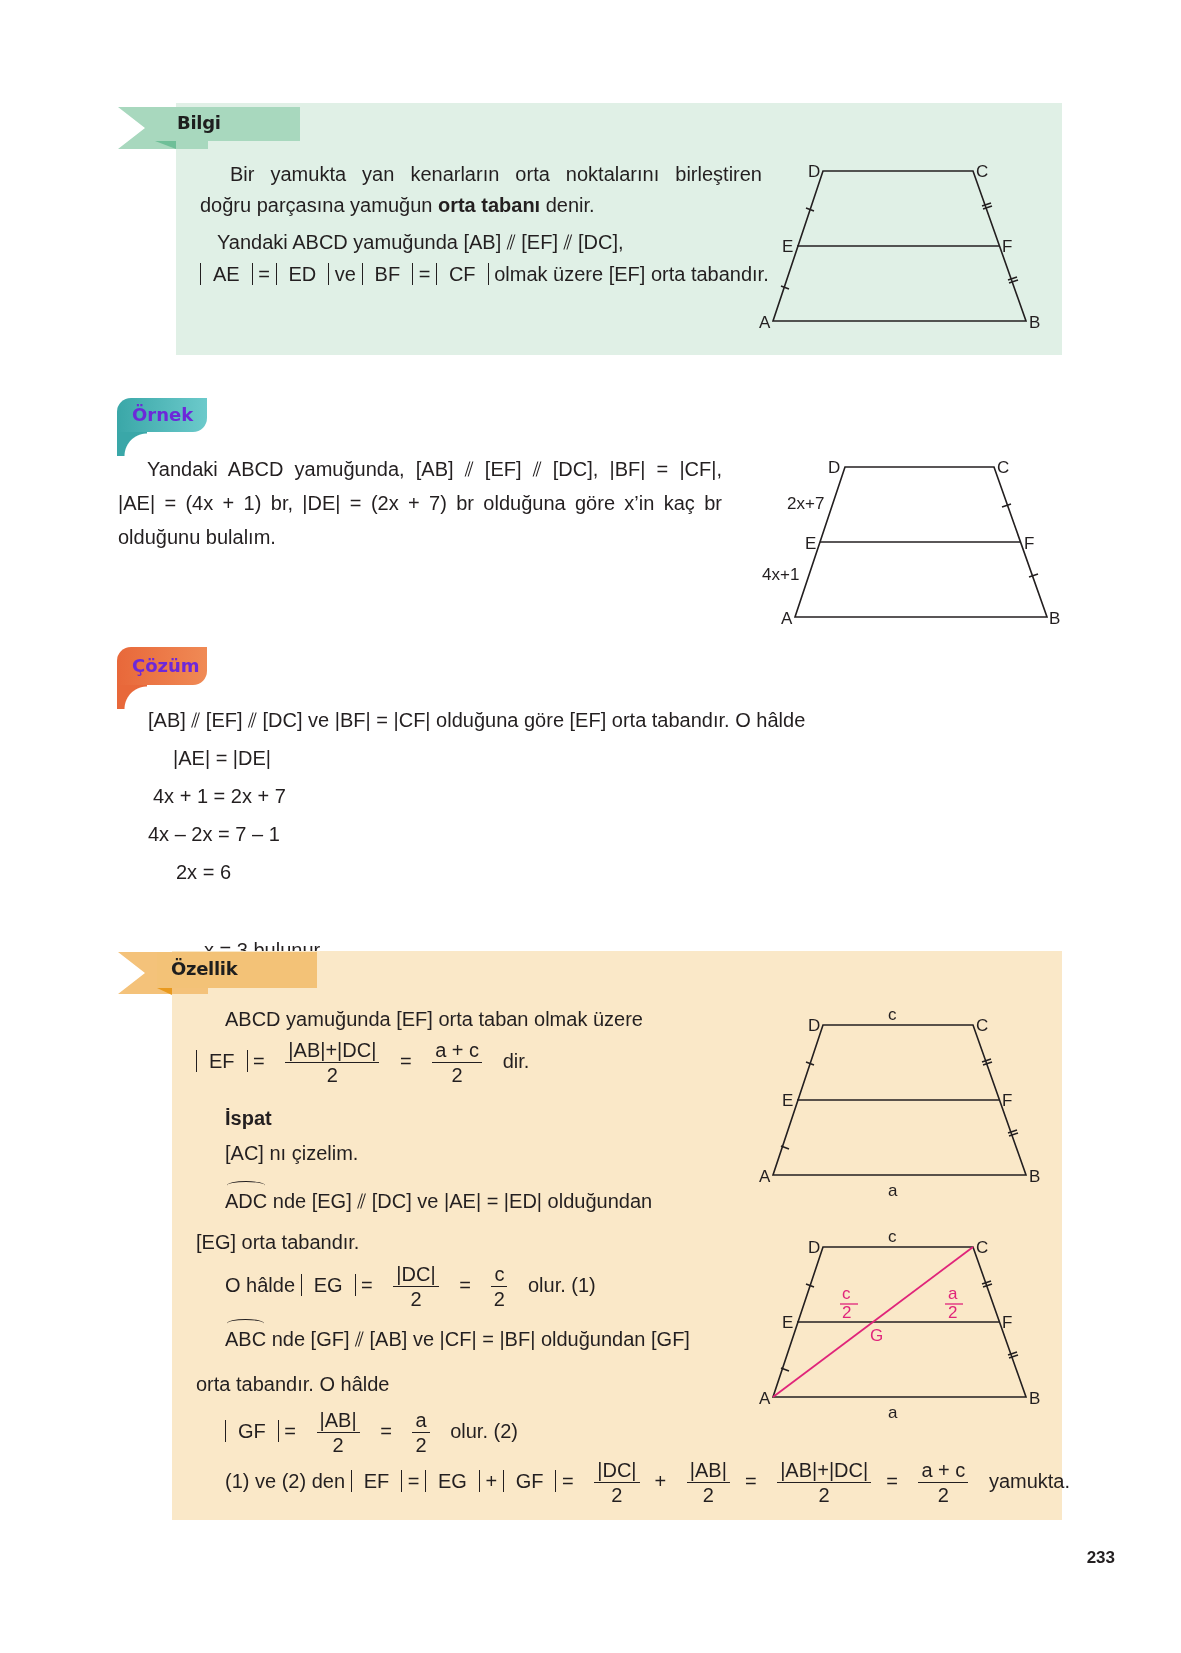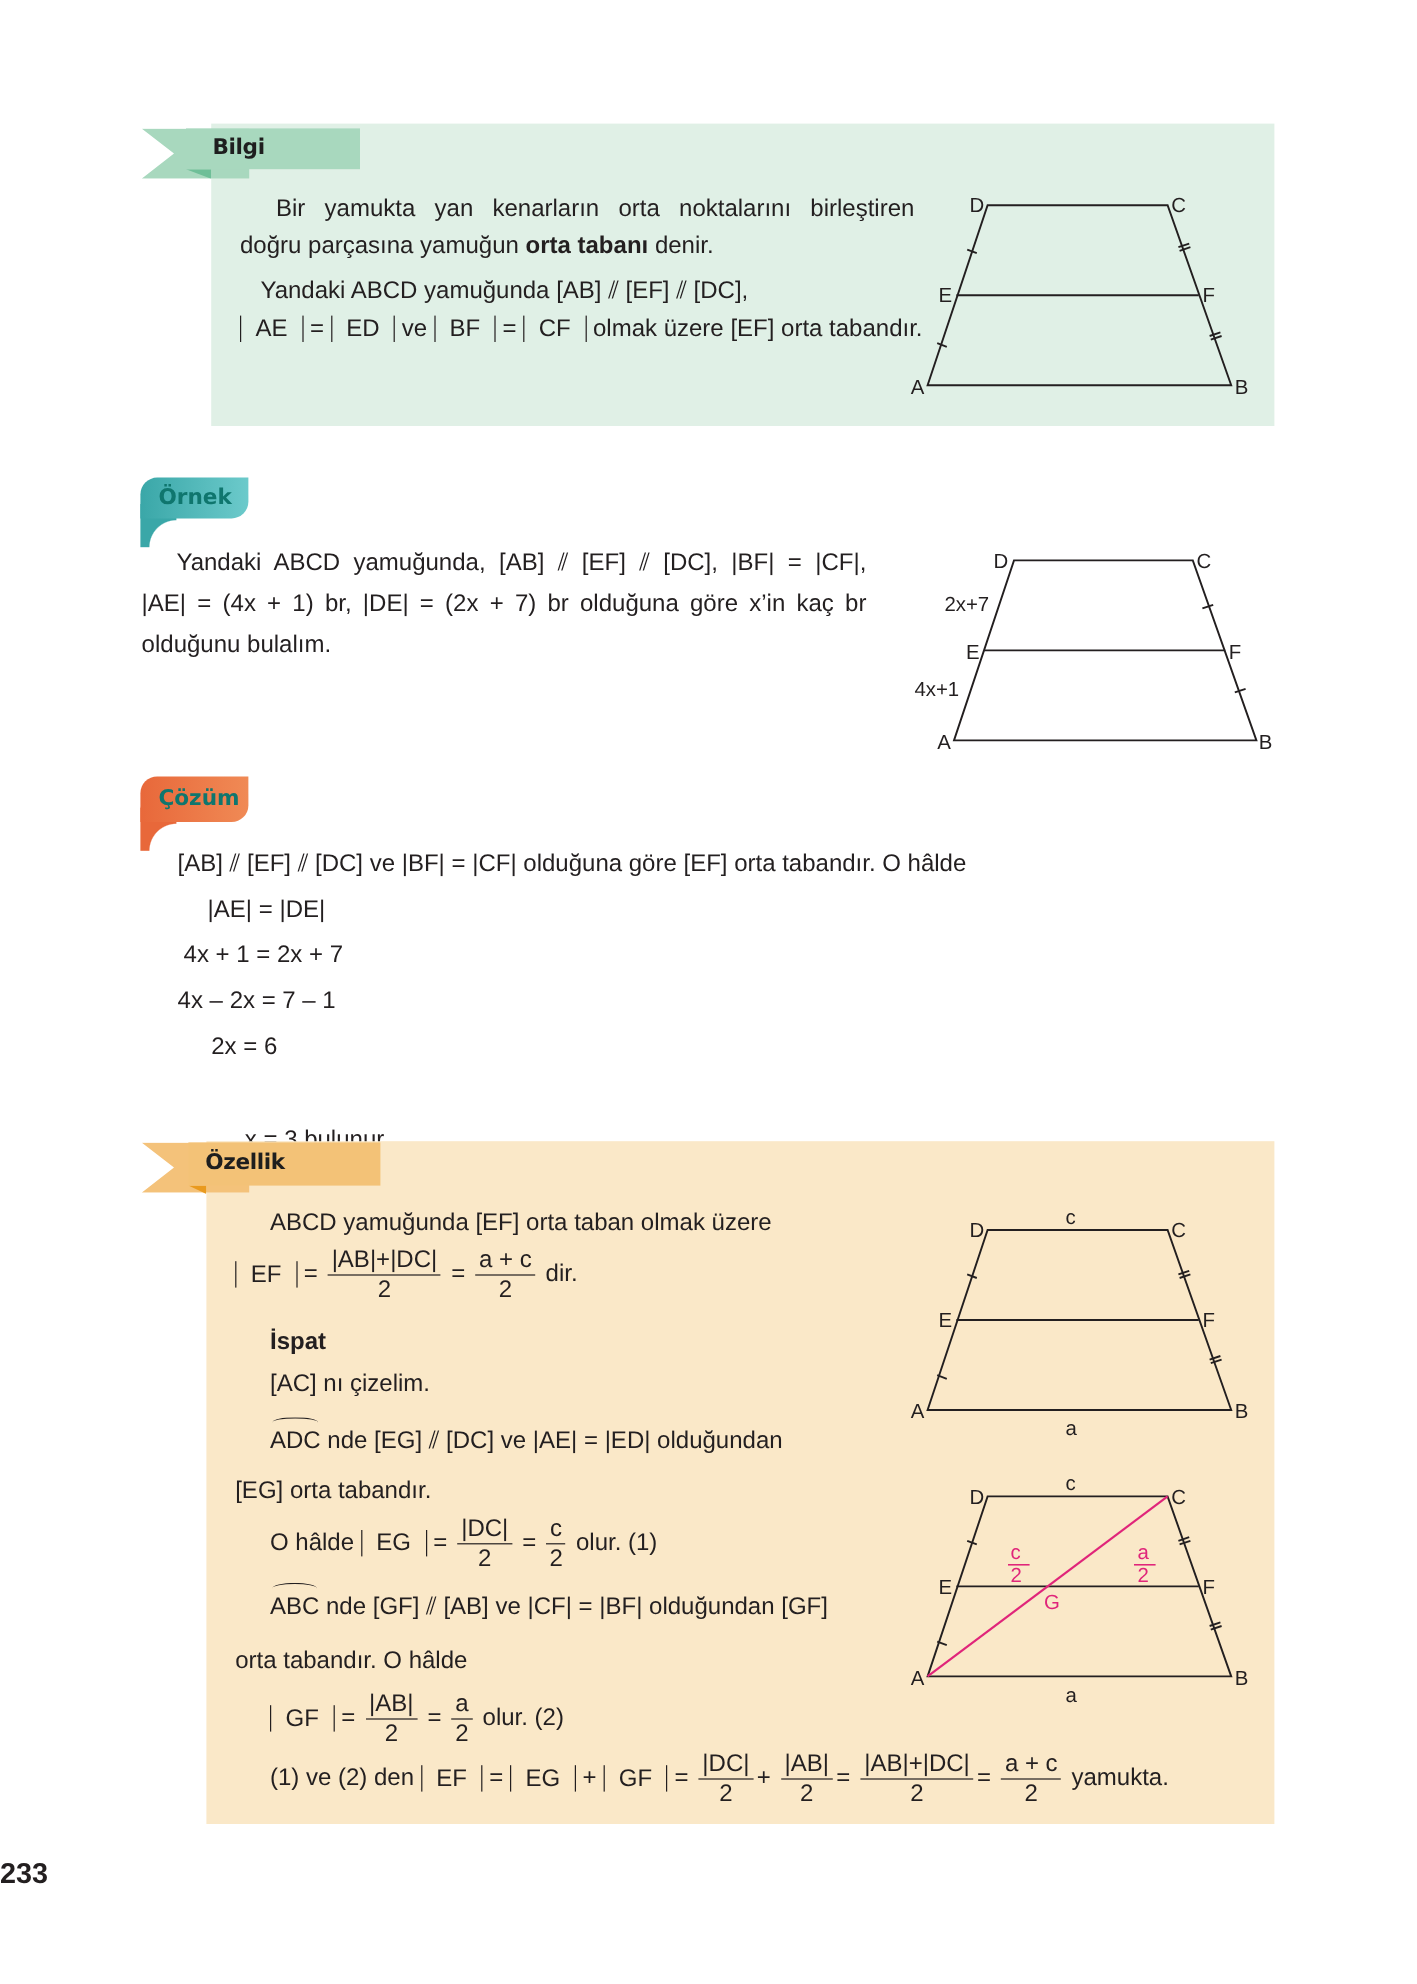--- a/index.html
+++ b/index.html
@@ -39,33 +39,33 @@
     border-radius: 14px 0 14px 0;
   }
   .tab-ornek-tail { left: 117px; top: 420px; width: 30px; height: 36px;
     background: radial-gradient(circle at 100% 100%, transparent 22px, #3aa7a8 23px); }
   .tab-cozum {
     left: 117px; top: 647px; width: 90px; height: 38px; background: linear-gradient(90deg,#e8683a,#f08a55);
     border-radius: 14px 0 14px 0;
   }
   .tab-cozum-tail { left: 117px; top: 673px; width: 30px; height: 36px;
     background: radial-gradient(circle at 100% 100%, transparent 22px, #e8683a 23px); }
-  .tab-label { font-family: "DejaVu Sans", sans-serif; font-weight: bold; font-size: 18px; color: #0f766e; }
+  .tab-label { font-family: "DejaVu Sans", sans-serif; font-weight: bold; font-size: 18px; color: #6d28d9; }
 
   .bold { font-weight: bold; }
   .abs-bar { border-left: 1.3px solid #231f20; border-right: 1.3px solid #231f20; padding: 0 12px; }
-  .frac { display: inline-block; vertical-align: middle; text-align: center; margin: 0 3px; }
+  .frac { display: inline-block; vertical-align: middle; text-align: center; margin: 0 15px; }
   .frac .num { display: block; border-bottom: 1.3px solid #231f20; padding: 0 3px; line-height: 24px; }
   .frac .den { display: block; line-height: 24px; }
   .hat { position: relative; display: inline-block; text-align: center; }
   .hat::before {
     content: ""; position: absolute; left: 2px; right: 2px; top: -6px; height: 8px;
     border-top: 1.3px solid #231f20; border-radius: 50% 50% 0 0;
   }
-  .page-number { left: 0; width: 1115px; top: 1548px; text-align: left; font-weight: bold; font-size: 24px; }
+  .page-number { left: 0; width: 1115px; top: 1548px; text-align: right; font-weight: bold; font-size: 17px; }
   svg text { font-family: "Liberation Sans", sans-serif; }
 </style>
 </head>
 <body>
 
 <div class="abs bilgi-box"></div>
 <div class="abs ribbon-tail-bilgi"></div>
 <div class="abs ribbon-bilgi"></div>
 <div class="abs ribbon-fold-bilgi"></div>
 <div class="abs ribbon-label" style="left:177px; top:112px;">Bilgi</div>

